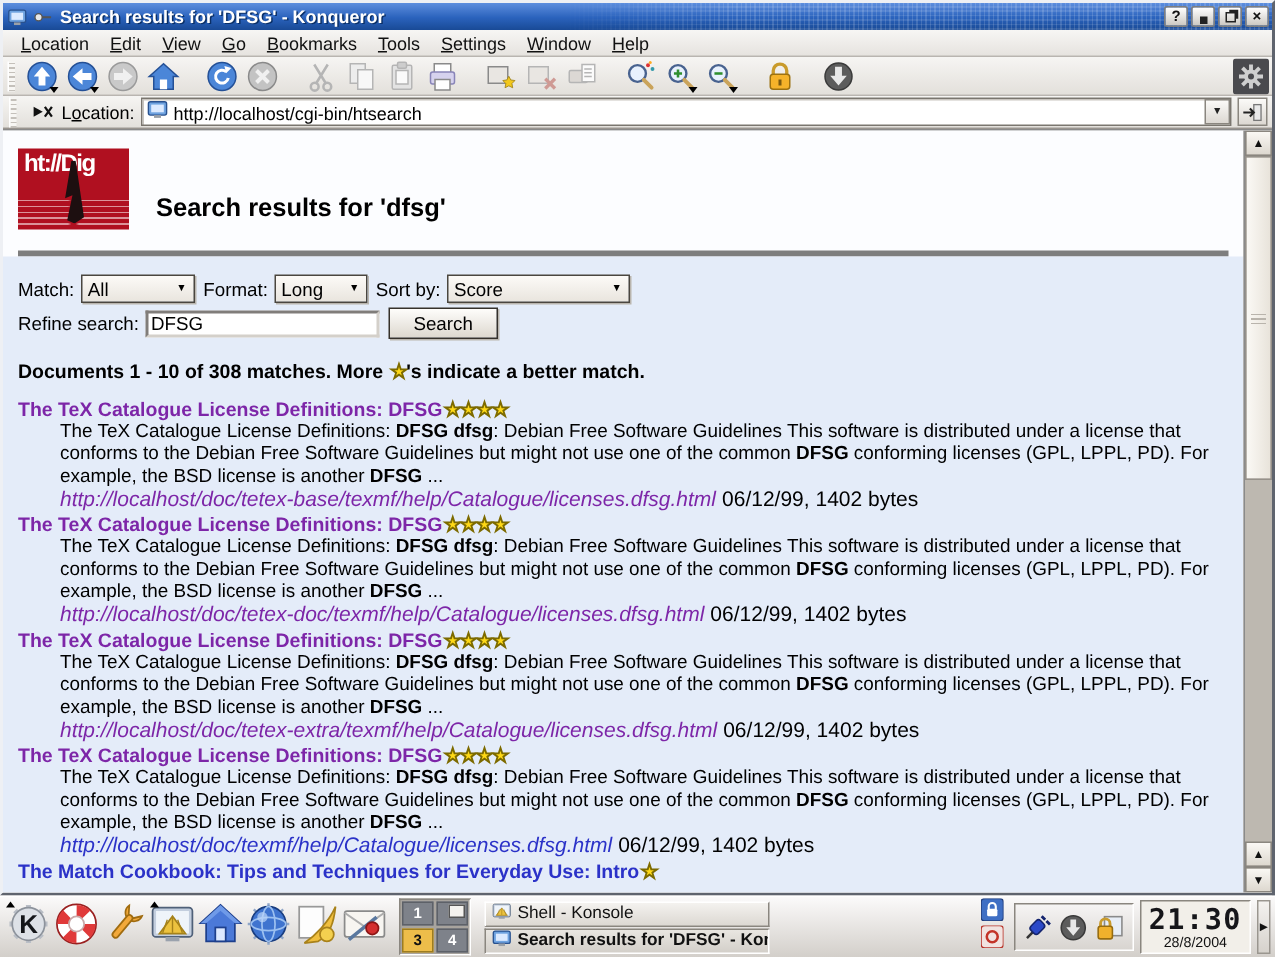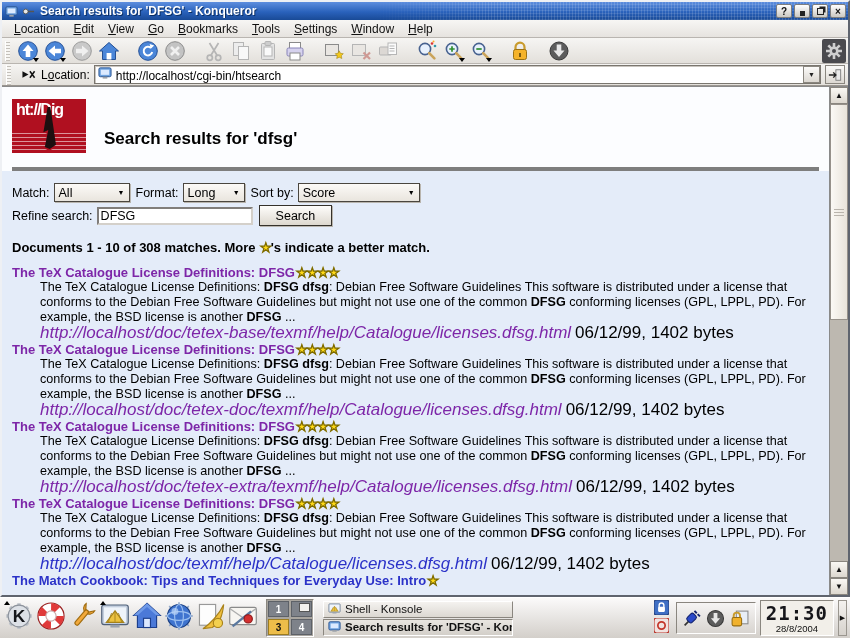--- a/index.html
+++ b/index.html
@@ -91,21 +91,21 @@
 
   .summary{ font-weight:bold; font-size:13px; margin:14px 0 10px 0;}
   .stars{ color:var(--star); -webkit-text-stroke:0.7px #7c6a00; letter-spacing:-1px; font-size:13px; margin-left:1px;}
 
   #results{ margin-top:6px;}
   .result{ margin-bottom:2px;}
   .rtitle{ font-weight:bold; font-size:13px; line-height:15px;}
   .rtitle a{ color:var(--visited); text-decoration:none; cursor:pointer;}
   .result.unvisited .rtitle a{ color:var(--unvisited);}
   .rex{ margin-left:28px; line-height:15px; font-size:12.6px; max-width:784px;}
-  .rurl{ margin-left:28px; line-height:15px; font-size:17px;}
+  .rurl{ margin-left:28px; line-height:15px; font-size:14px;}
   .rurl .u{ color:var(--visited); font-style:italic;}
   .result.url-blue .rurl .u{ color:var(--unvisited);}
   .rurl .meta{ color:#000; font-style:normal; margin-left:4px;}
 
   
   .scrollbar{ position:absolute; top:0; right:0; bottom:0; width:19px; background:#bdb8b0; border-left:1px solid #8a8a8a;}
   .sb-btn{ position:absolute; left:0; right:0; height:17px; background:linear-gradient(#faf8f4,#ddd8cf);
     border:1px solid #8a867f; display:flex; align-items:center; justify-content:center; font-size:8px; color:#111;}
   .sb-btn.top{top:0;} .sb-btn.b1{bottom:17px;} .sb-btn.b2{bottom:0;}
   .sb-thumb{ position:absolute; left:0; right:0; top:17px; height:216px; background:linear-gradient(90deg,#fbf9f5,#e8e3da);

